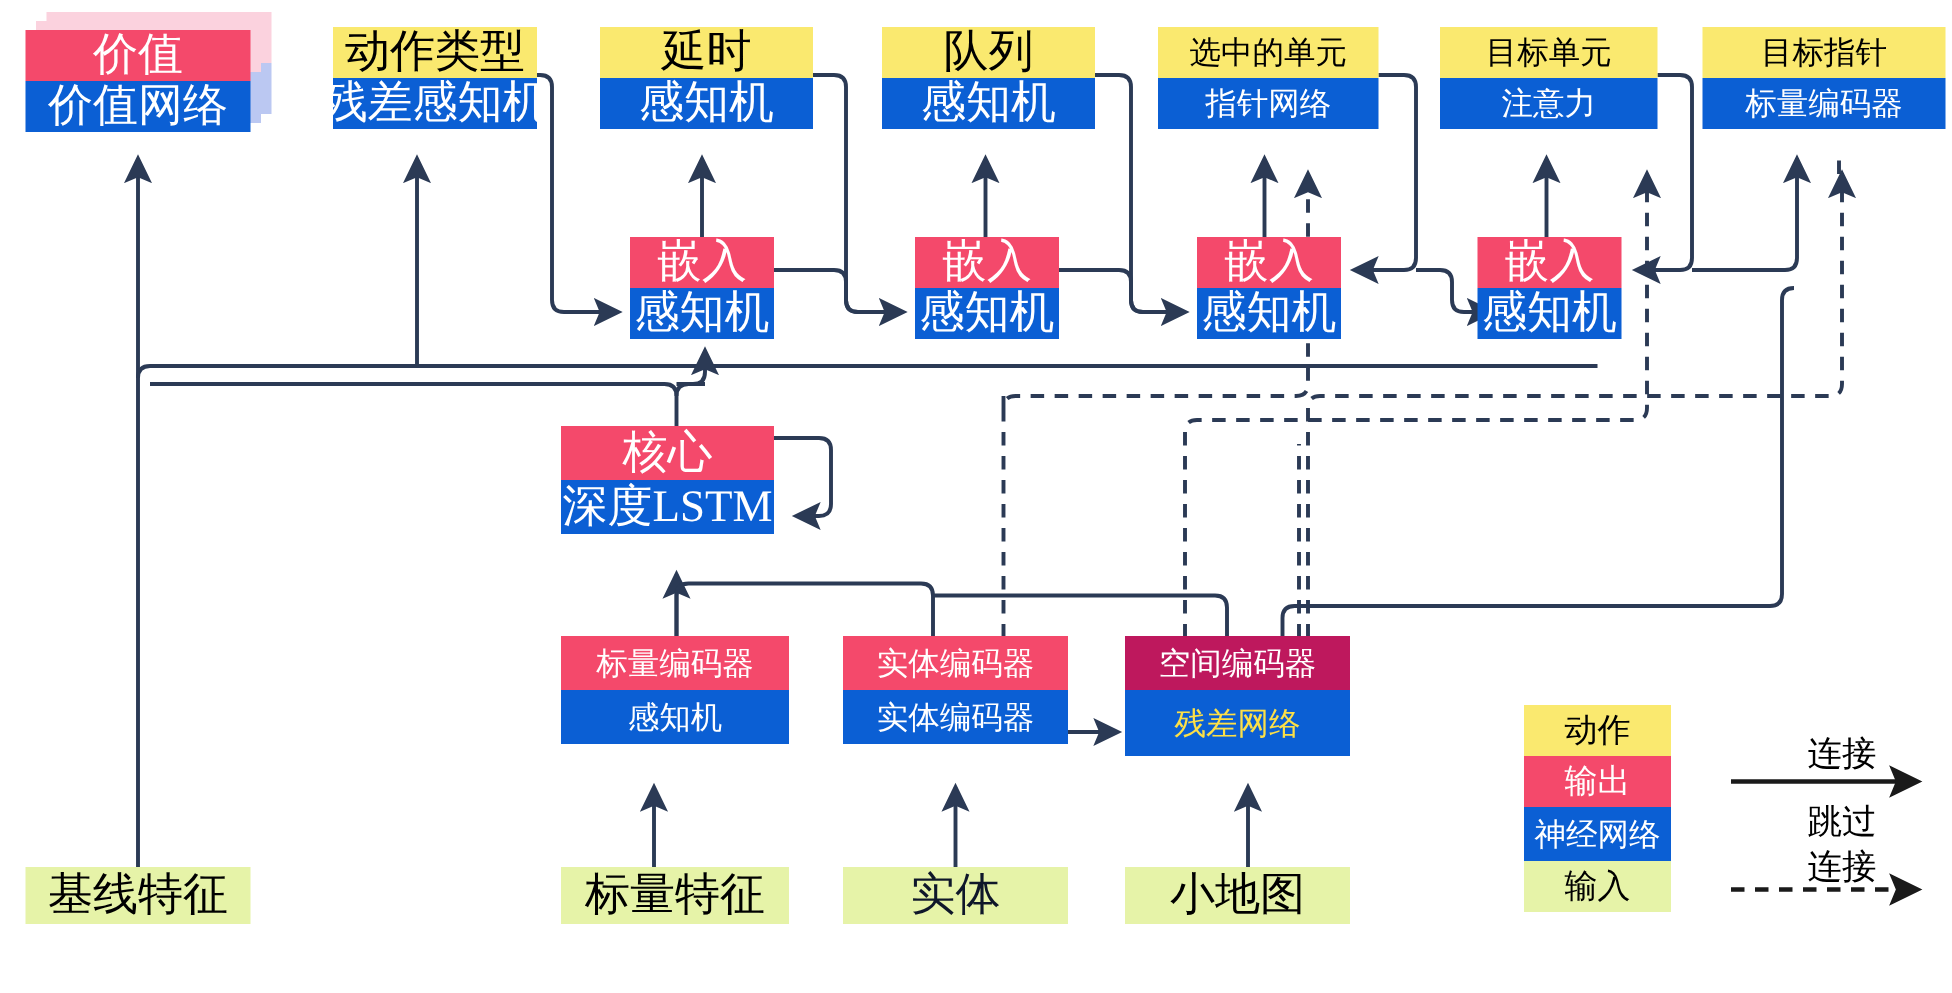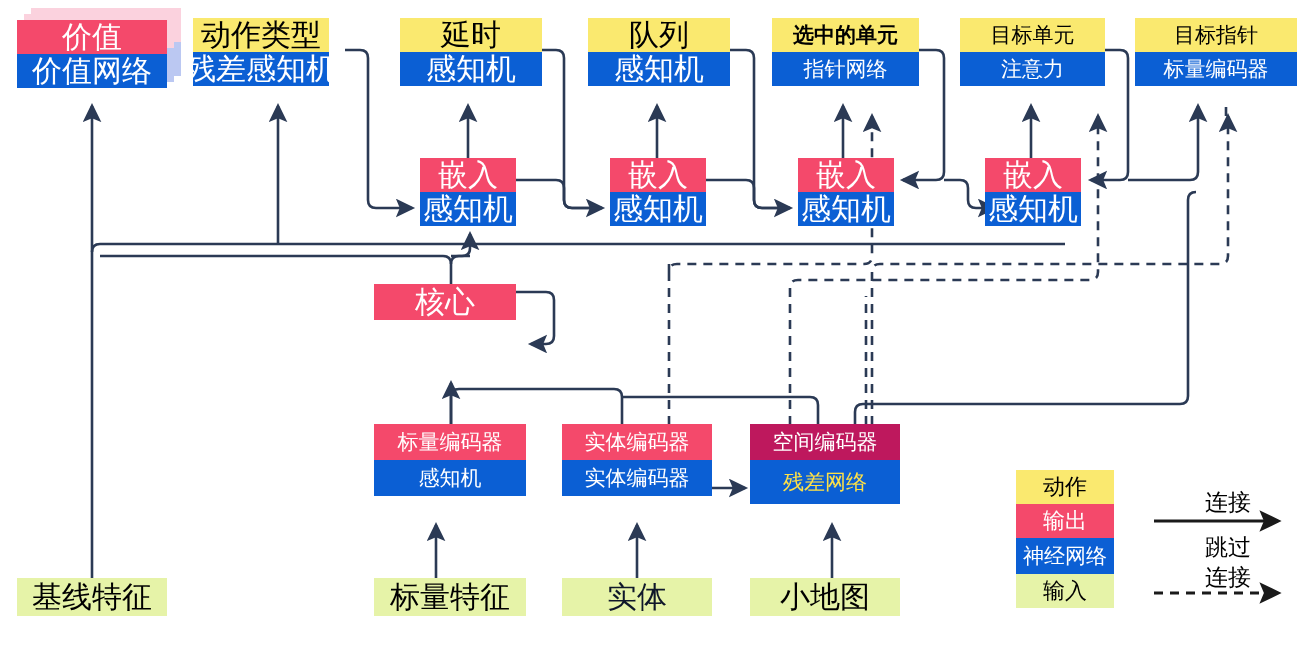--- a/index.html
+++ b/index.html
@@ -98,37 +98,37 @@
 
   <div class="shadow" style="left:31px;top:8px;width:150px;height:34px;background:#FBD2DE;"></div>
   <div class="shadow" style="left:31px;top:42px;width:150px;height:34px;background:#BBC8F2;"></div>
   <div class="shadow" style="left:24px;top:14px;width:150px;height:34px;background:#FBD2DE;"></div>
   <div class="shadow" style="left:24px;top:48px;width:150px;height:34px;background:#BBC8F2;"></div>
   <div class="node" style="left:17px;top:20px;width:150px;height:68px;">
     <div class="cell" style="height:34px;background:#F4496B;color:#fff;">价值</div>
     <div class="cell" style="height:34px;background:#0B5FD4;color:#fff;">价值网络</div>
   </div>
 
-  <div class="node" style="left:193px;top:18px;width:136px;height:68px;">
+  <div class="node" style="left:222px;top:18px;width:136px;height:68px;">
     <div class="cell" style="height:34px;background:#FAE96F;color:#000;">动作类型</div>
     <div class="cell" style="height:34px;background:#0B5FD4;color:#fff;">残差感知机</div>
   </div>
 
   <div class="node" style="left:400px;top:18px;width:142px;height:68px;">
     <div class="cell" style="height:34px;background:#FAE96F;color:#000;">延时</div>
     <div class="cell" style="height:34px;background:#0B5FD4;color:#fff;">感知机</div>
   </div>
 
   <div class="node" style="left:588px;top:18px;width:142px;height:68px;">
     <div class="cell" style="height:34px;background:#FAE96F;color:#000;">队列</div>
     <div class="cell" style="height:34px;background:#0B5FD4;color:#fff;">感知机</div>
   </div>
 
   <div class="node" style="left:772px;top:18px;width:147px;height:68px;">
-    <div class="cell small" style="height:34px;background:#FAE96F;color:#000;font-weight:bold;">选中的单元</div>
+    <div class="cell small" style="height:34px;background:#FAE96F;color:#000;">选中的单元</div>
     <div class="cell small" style="height:34px;background:#0B5FD4;color:#fff;">指针网络</div>
   </div>
 
   <div class="node" style="left:960px;top:18px;width:145px;height:68px;">
     <div class="cell small" style="height:34px;background:#FAE96F;color:#000;">目标单元</div>
     <div class="cell small" style="height:34px;background:#0B5FD4;color:#fff;">注意力</div>
   </div>
 
   <div class="node" style="left:1135px;top:18px;width:162px;height:68px;">
     <div class="cell small" style="height:34px;background:#FAE96F;color:#000;">目标指针</div>
@@ -147,20 +147,21 @@
     <div class="cell" style="height:34px;background:#F4496B;color:#fff;">嵌入</div>
     <div class="cell" style="height:34px;background:#0B5FD4;color:#fff;">感知机</div>
   </div>
   <div class="node" style="left:985px;top:158px;width:96px;height:68px;">
     <div class="cell" style="height:34px;background:#F4496B;color:#fff;">嵌入</div>
     <div class="cell" style="height:34px;background:#0B5FD4;color:#fff;">感知机</div>
   </div>
 
   <div class="node" style="left:374px;top:284px;width:142px;height:72px;">
     <div class="cell" style="height:36px;background:#F4496B;color:#fff;">核心</div>
+    <div class="cell" style="height:36px;background:#0B5FD4;color:#fff;">深度LSTM</div>
   </div>
 
   <div class="node" style="left:374px;top:424px;width:152px;height:72px;">
     <div class="cell small" style="height:36px;background:#F4496B;color:#fff;">标量编码器</div>
     <div class="cell small" style="height:36px;background:#0B5FD4;color:#fff;">感知机</div>
   </div>
   <div class="node" style="left:562px;top:424px;width:150px;height:72px;">
     <div class="cell small" style="height:36px;background:#F4496B;color:#fff;">实体编码器</div>
     <div class="cell small" style="height:36px;background:#0B5FD4;color:#fff;">实体编码器</div>
   </div>

